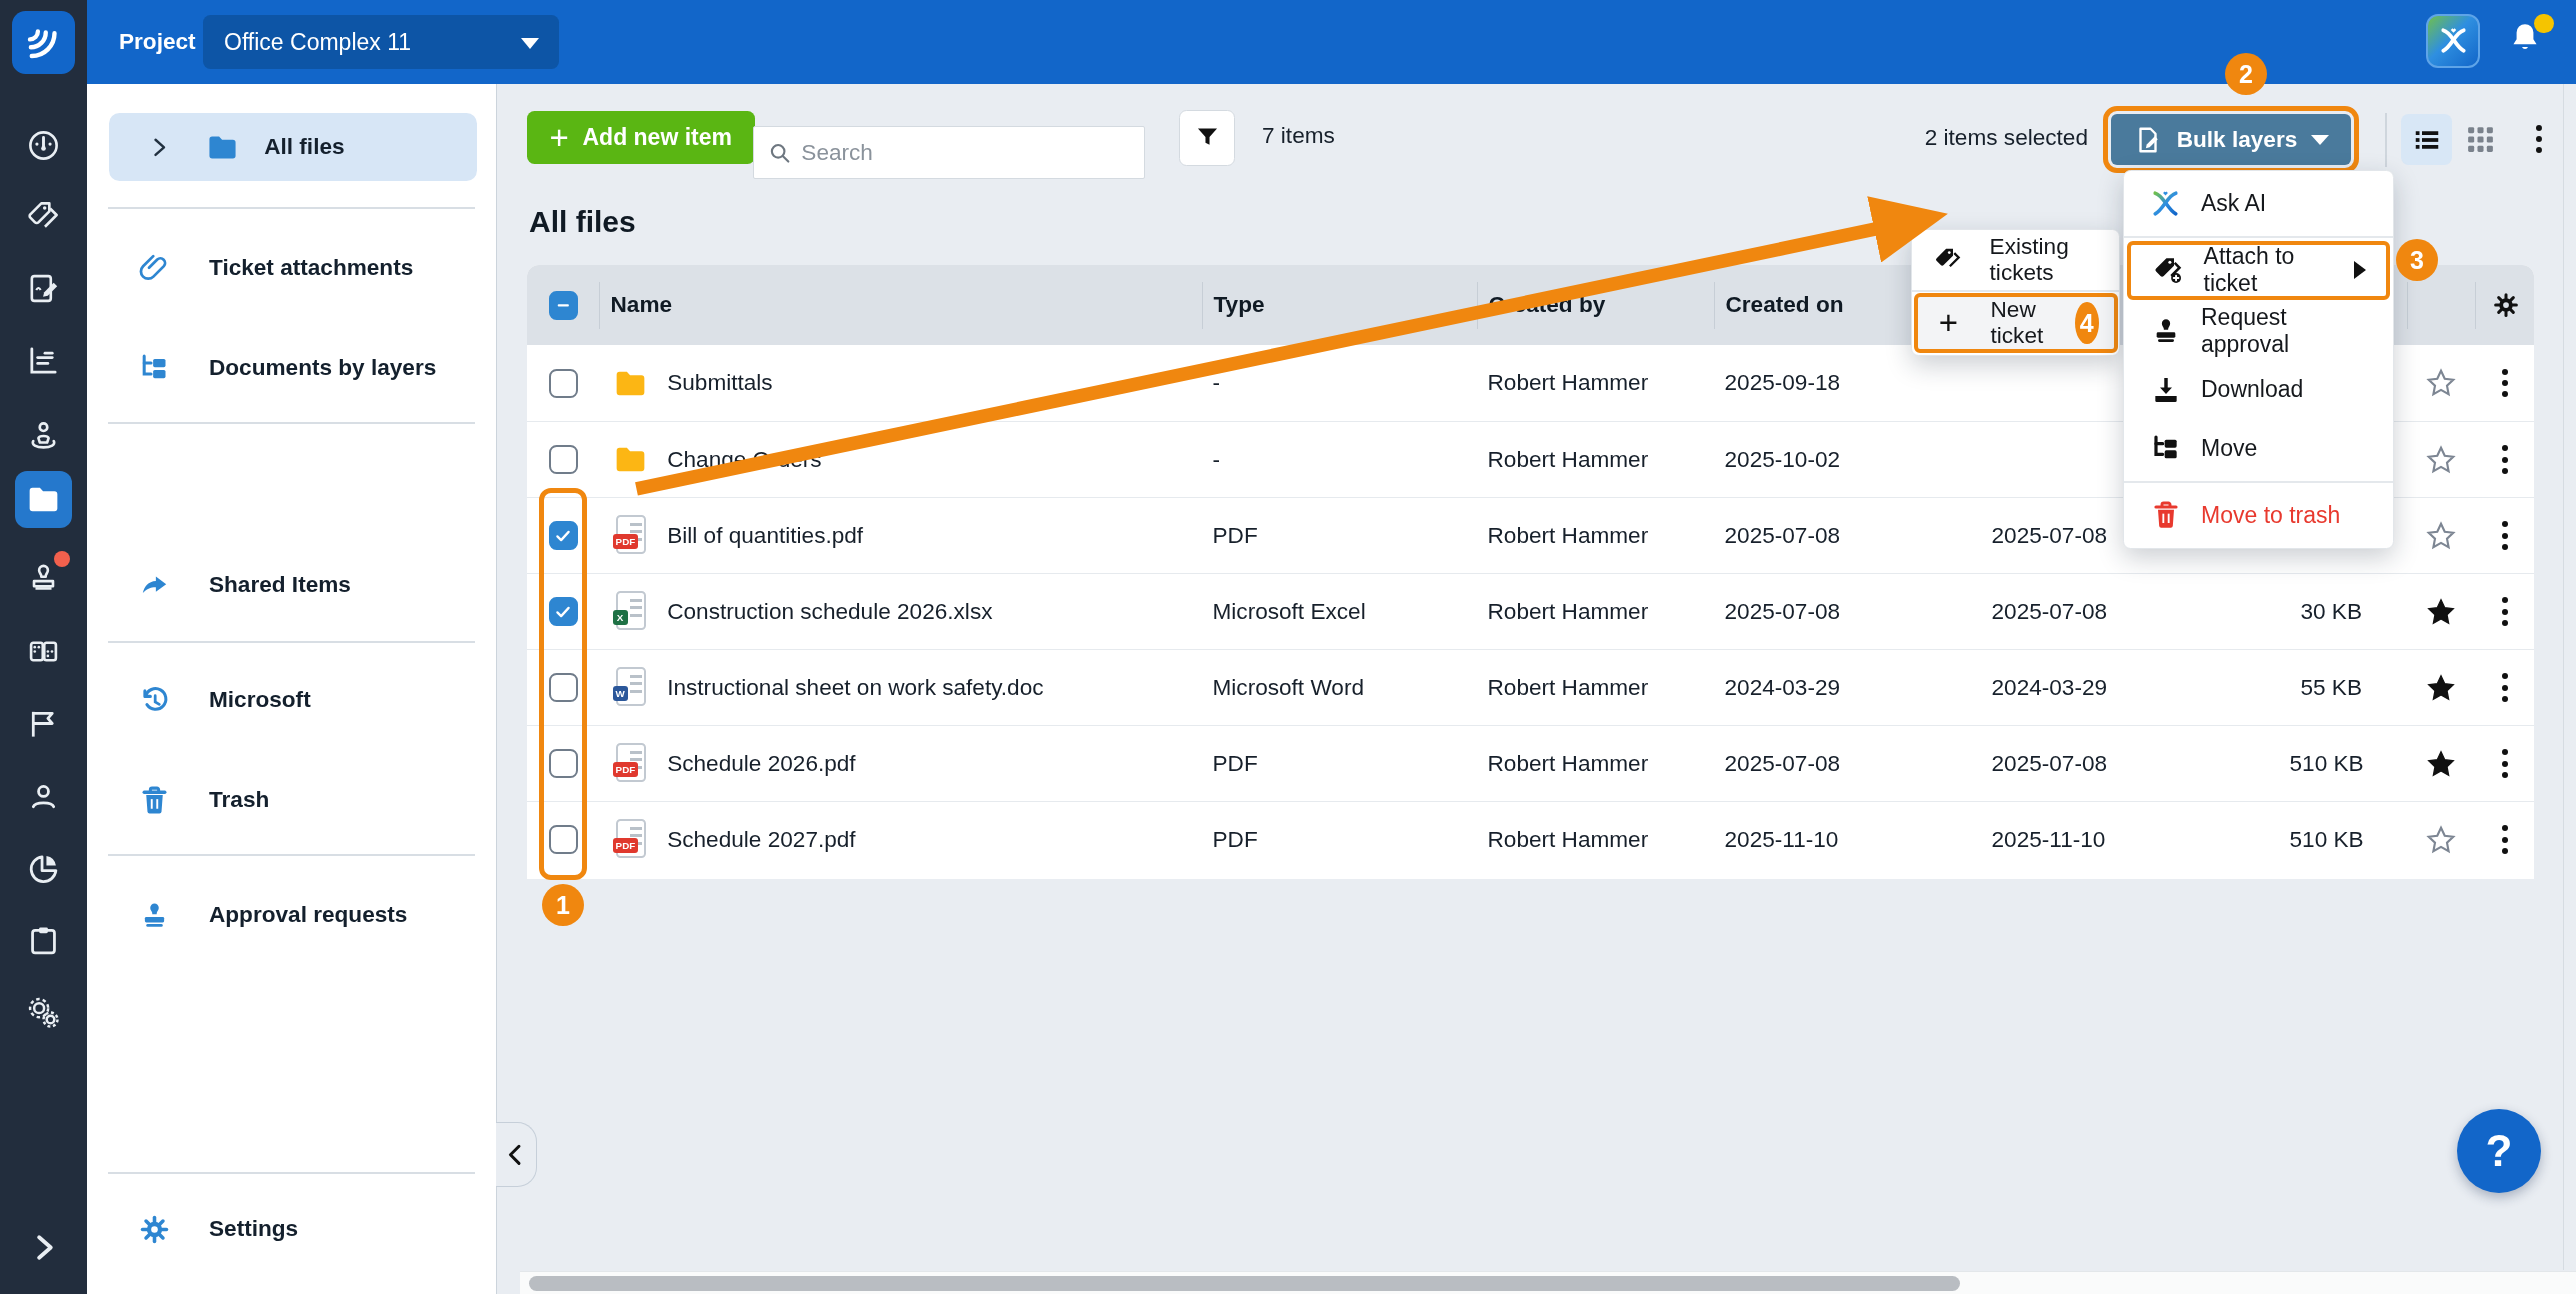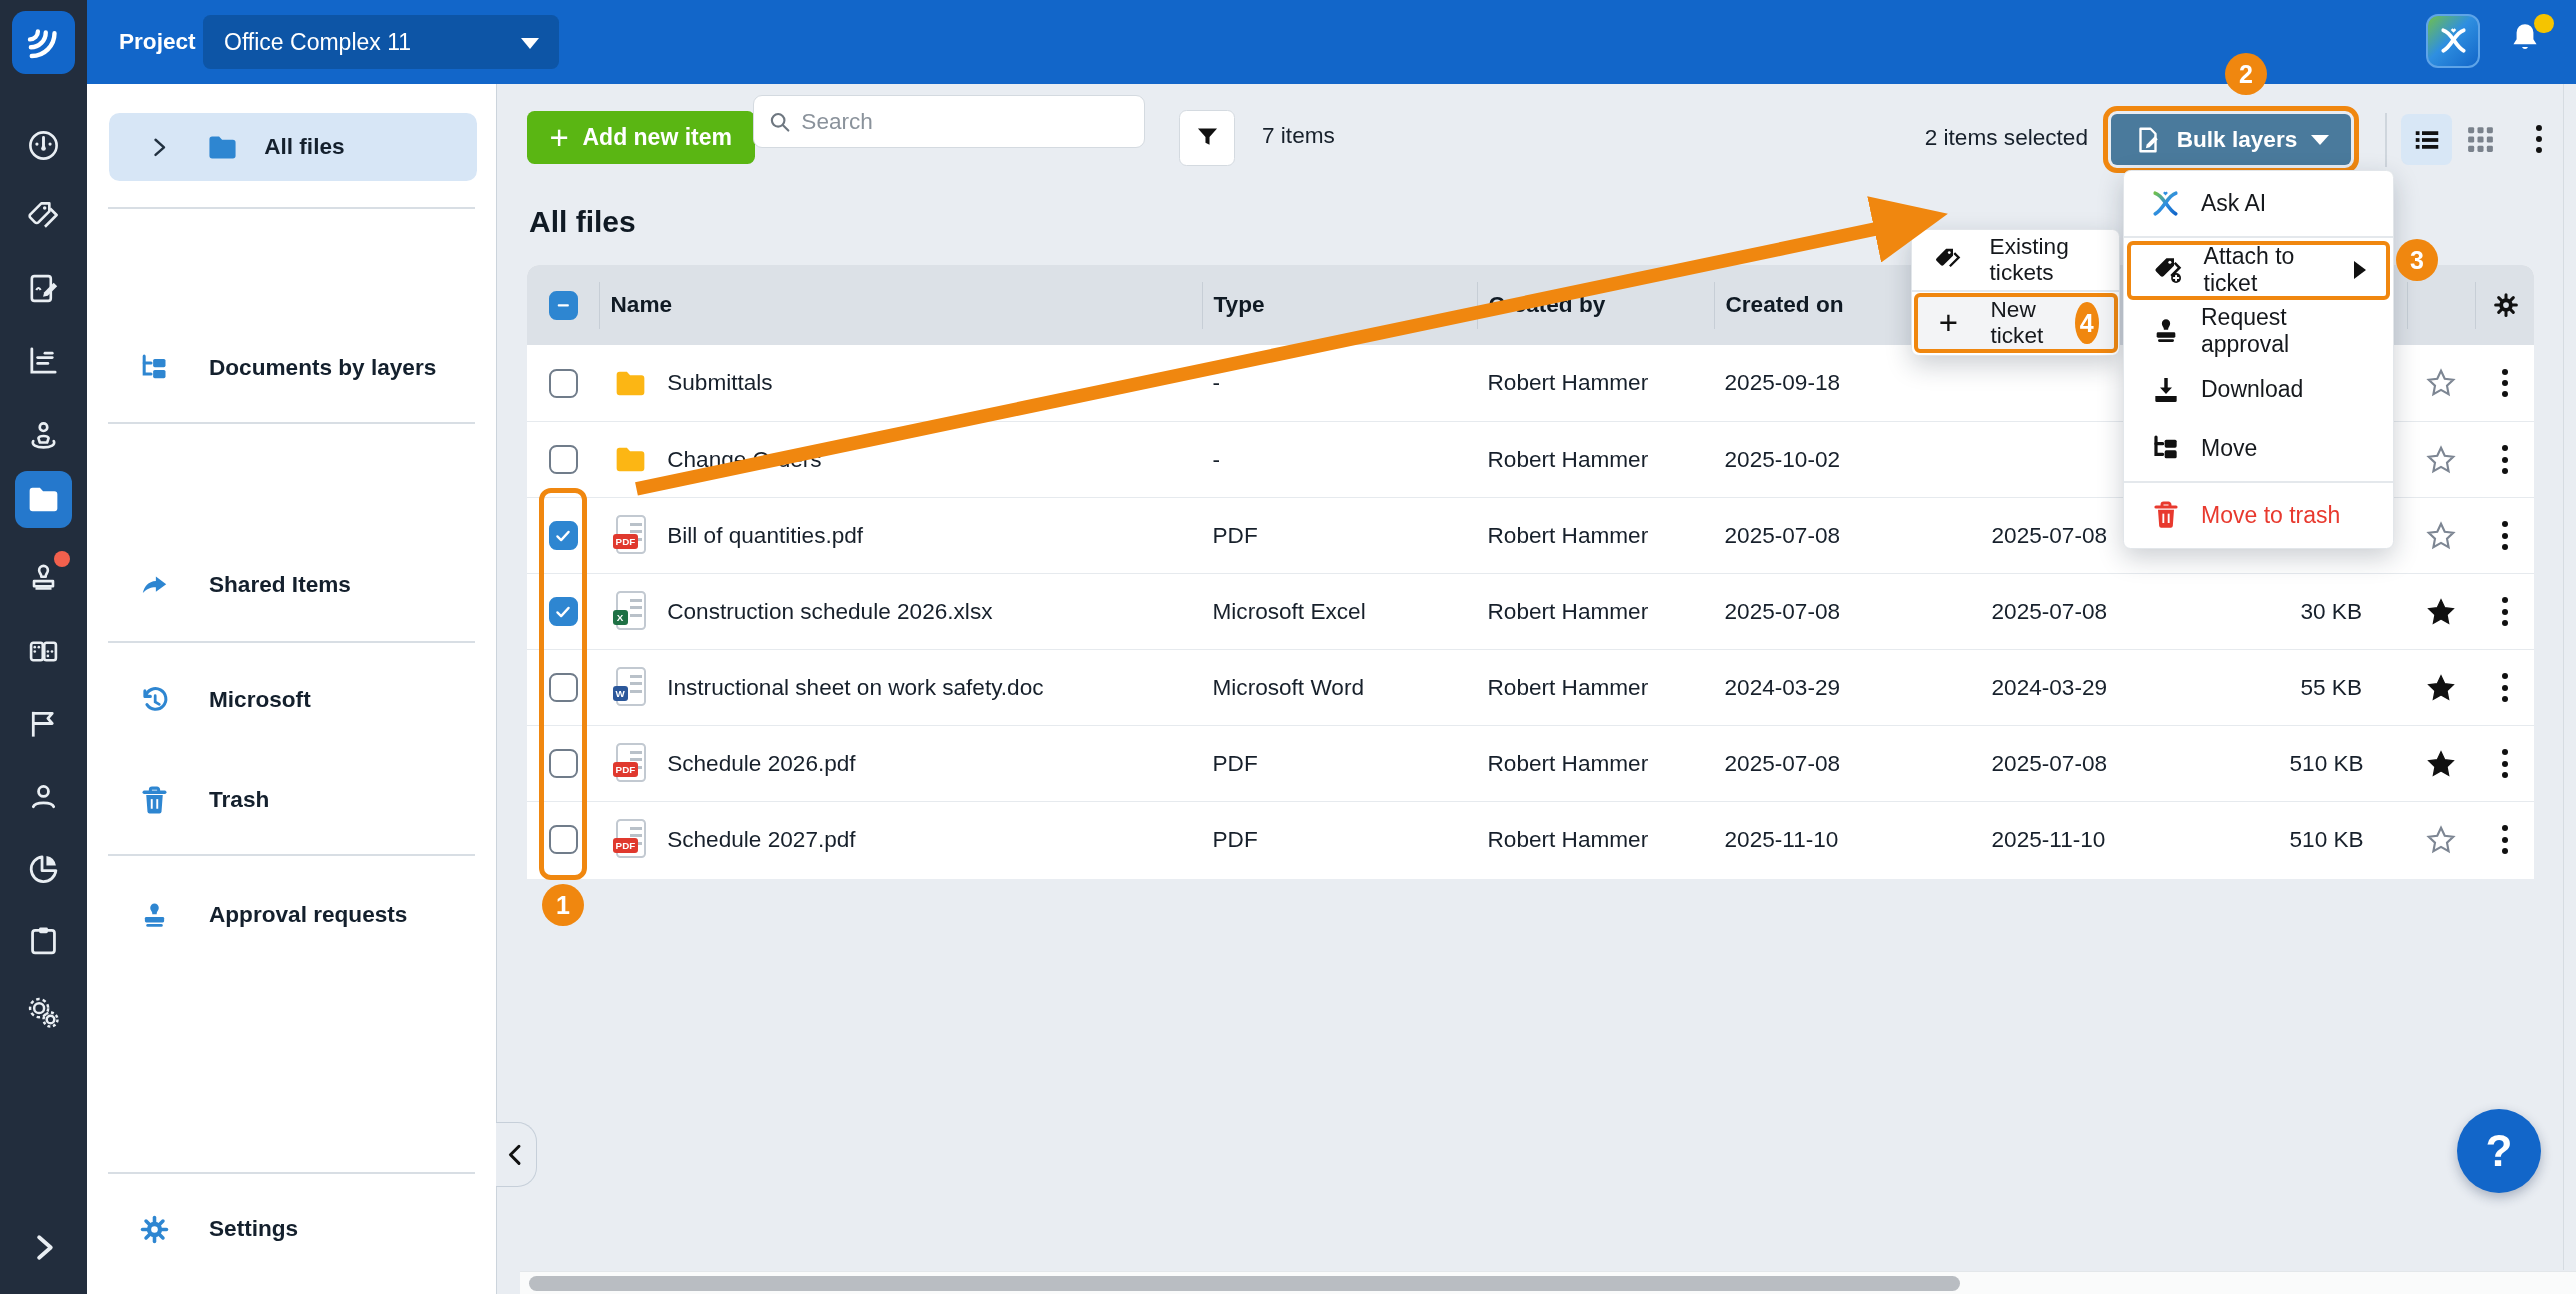--- a/index.html
+++ b/index.html
@@ -35,21 +35,21 @@
   .sb-item .ic{position:absolute;left:50px;width:35px;height:35px;color:#2e86d1;display:flex;align-items:center;justify-content:center}
   .sb-item .lbl{position:absolute;left:122px;font-size:22.6px;font-weight:700;color:#14202d}
 
   
   .collapse-tab{position:absolute;left:496px;top:1122px;width:41px;height:65px;background:#e9edf2;border:1.5px solid #c6cfd9;border-left:none;border-radius:0 19.6px 19.6px 0;display:flex;align-items:center;justify-content:center;z-index:6;cursor:pointer}
 
   
   .content{position:absolute;left:497px;top:84px;right:0;bottom:0;background:#e9edf2}
   .btn-add{position:absolute;left:30px;top:27px;height:53px;background:#5ab613;color:#fff;border:none;border-radius:7.5px;font-size:23px;font-weight:700;padding:0 22.6px;display:flex;align-items:center;gap:13.6px;cursor:pointer;font-family:inherit}
   .btn-add .plus{font-size:33px;font-weight:400;line-height:0}
-  .search{position:absolute;left:256px;top:11px;width:392px;height:53px;background:#fff;border:1.5px solid #d4dae0;border-radius:9px;display:flex;align-items:center;padding:0 13.6px;gap:10.5px}
+  .search{position:absolute;left:256px;top:42px;width:392px;height:53px;background:#fff;border:1.5px solid #d4dae0;border-radius:2px;display:flex;align-items:center;padding:0 13.6px;gap:10.5px}
   .search input{border:none;outline:none;font-size:22.6px;width:100%;color:#333;font-family:inherit;background:transparent}
   .search input::placeholder{color:#8a929b}
   .btn-filter{position:absolute;left:682px;top:25.6px;width:56px;height:56px;background:#fff;border:1.5px solid #d4dae0;border-radius:7.5px;display:flex;align-items:center;justify-content:center;cursor:pointer}
   .items-count{position:absolute;left:765px;top:39px;font-size:22.6px;color:#17202b}
   .selected-count{position:absolute;right:488px;top:41px;font-size:22.6px;color:#17202b}
   .btn-bulk{position:absolute;left:1614px;top:30px;width:240px;height:51px;background:#4a7a9c;border:none;border-radius:6px;color:#fff;font-size:22.6px;font-weight:700;display:flex;align-items:center;justify-content:center;gap:13.6px;cursor:pointer;outline:5.3px solid #f0870f;outline-offset:3px;font-family:inherit}
   .bulk-caret{width:0;height:0;border-left:9px solid transparent;border-right:9px solid transparent;border-top:10.5px solid #fff}
   .vsep{position:absolute;left:1888px;top:29px;width:1.5px;height:54px;background:#cfd6dd}
   .vt-list{position:absolute;left:1904px;top:30px;width:51px;height:51px;background:#d8e7f6;border-radius:7.5px;display:flex;align-items:center;justify-content:center;cursor:pointer}
   .vt-grid{position:absolute;left:1967px;top:39px;cursor:pointer}
@@ -279,20 +279,28 @@
     </span>
     <span class="fold">
       <svg width="33" height="33" viewBox="0 0 24 24">
           <path d="M2.5 6a2 2 0 0 1 2-2h5l2.2 2.4h7.8a2 2 0 0 1 2 2V18a2 2 0 0 1-2 2h-15a2 2 0 0 1-2-2z" fill="#2e86d1"></path>
         </svg>
     </span>
     <span class="lbl">All files</span>
   </div>
   <div class="sb-div" style="top:123px"></div>
 
+  <div class="sb-item" style="top:157px">
+    <span class="ic">
+        <svg width="33" height="33" viewBox="0 0 24 24">
+          <path d="M8 11.5l6-6a3.4 3.4 0 0 1 4.8 4.8l-7.6 7.6a5.3 5.3 0 0 1-7.5-7.5l7.4-7.4" fill="none" stroke="currentColor" stroke-width="2" stroke-linecap="round"></path>
+        </svg>
+      </span>
+    <span class="lbl">Ticket attachments</span>
+  </div>
   <div class="sb-item" style="top:257px">
     <span class="ic">
         <svg width="33" height="33" viewBox="0 0 24 24">
           <path d="M4.5 3v13h5" fill="none" stroke="currentColor" stroke-width="2.2" stroke-linecap="round"></path>
           <path d="M4.5 8h5" stroke="currentColor" stroke-width="2.2" stroke-linecap="round"></path>
           <rect x="11" y="5" width="9" height="6" rx="1.2" fill="currentColor"></rect>
           <rect x="11" y="13" width="9" height="6" rx="1.2" fill="currentColor"></rect>
         </svg>
       </span>
     <span class="lbl">Documents by layers</span>

